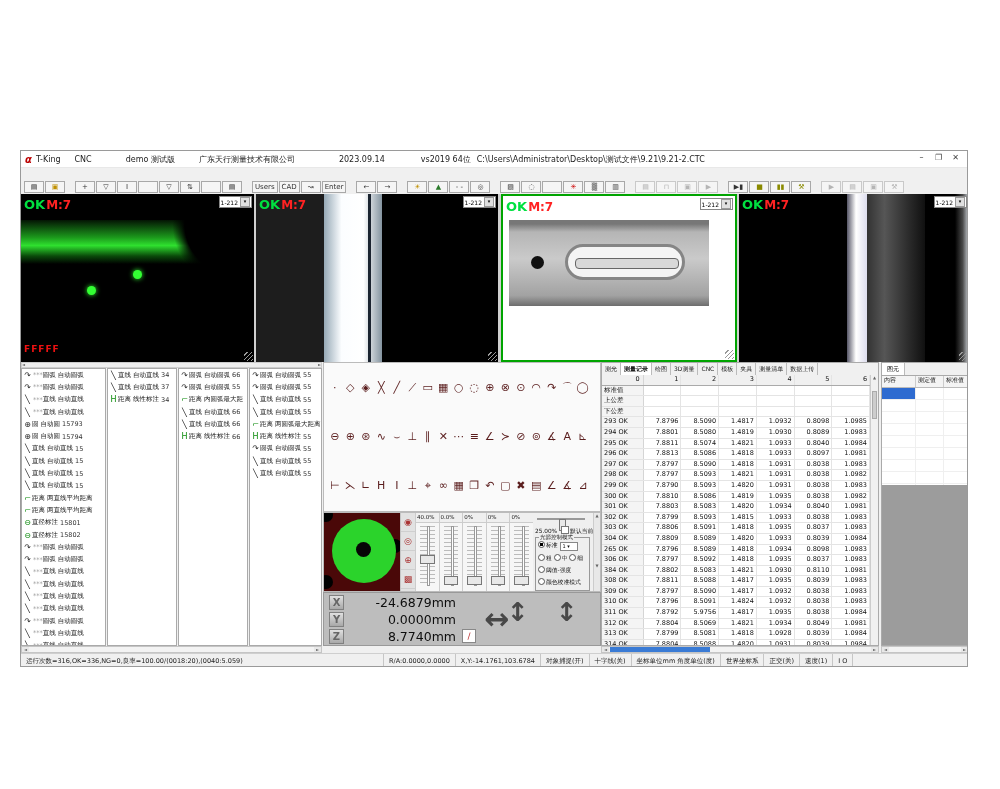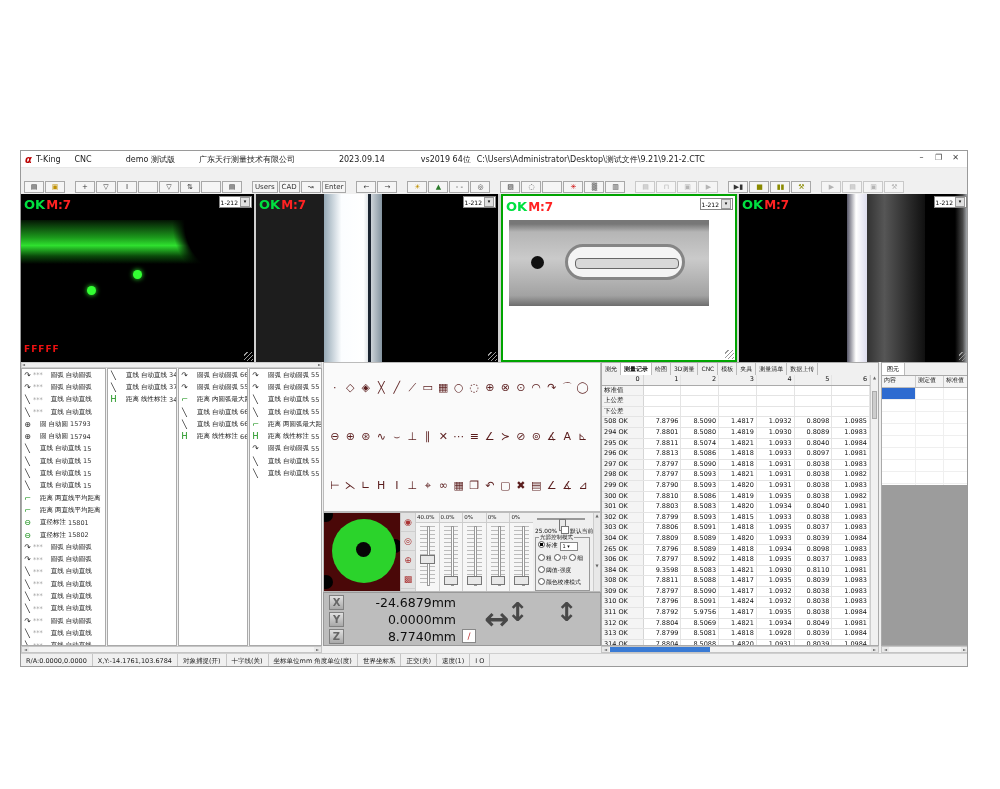--- a/index.html
+++ b/index.html
@@ -74,21 +74,21 @@
   
   .main{position:absolute;left:0;top:211px;width:948px;height:284px;background:#f0f0f0}
   .listscroll{position:absolute;left:0;top:0;width:301px;height:6px;background:#eee;border:1px solid #ccc;
               box-sizing:border-box;font-size:4px;line-height:4px;color:#666;display:flex;justify-content:space-between}
   .lpanel{position:absolute;top:6px;height:278px;background:#fff;border:1px solid #aaa;box-sizing:border-box;overflow:hidden}
   .lrow{display:flex;align-items:center;height:12.3px;font-size:6.5px;color:#111;padding-left:1px;
         white-space:nowrap;overflow:hidden}
   .lrow .ic{width:9px;font-size:8px;text-align:center;flex:none}
   .icg{color:#0a8a0a}.icb{color:#222}
   .lrow .pre{color:#999;margin-left:1px}
-  .lrow .nm{margin-left:8px}.lrow .tp{margin-left:2px}.lrow .num{margin-left:2px;color:#333}
+  .lrow .nm{margin-left:0}.lrow .tp{margin-left:2px}.lrow .num{margin-left:2px;color:#333}
 
   
   .toolbox{position:absolute;left:302px;top:0;width:278px;height:150px;background:#fafafa;
            border:1px solid #bbb;box-sizing:border-box}
   .txrow{display:flex;align-items:center;height:49px;padding-left:3px}
   .txbtn{width:15.5px;height:16px;font-size:11px;line-height:16px;text-align:center;color:#5a1d1d;flex:none}
 
   
   .lightpanel{position:absolute;left:302px;top:150px;width:278px;height:80px;background:#efefef;
               border:1px solid #bbb;box-sizing:border-box}
@@ -746,21 +746,21 @@
             <div class="trow">
               <div class="tc0">下公差</div>
               <div class="tcn"></div>
               <div class="tcn"></div>
               <div class="tcn"></div>
               <div class="tcn"></div>
               <div class="tcn"></div>
               <div class="tcn"></div>
             </div>
             <div class="trow">
-              <div class="tc0">508  OK</div>
+              <div class="tc0">293  OK</div>
               <div class="tcn">7.8796</div>
               <div class="tcn">8.5090</div>
               <div class="tcn">1.4817</div>
               <div class="tcn">1.0932</div>
               <div class="tcn">0.8098</div>
               <div class="tcn">1.0985</div>
             </div>
             <div class="trow">
               <div class="tc0">294  OK</div>
               <div class="tcn">7.8801</div>
@@ -873,21 +873,21 @@
               <div class="tc0">306  OK</div>
               <div class="tcn">7.8797</div>
               <div class="tcn">8.5092</div>
               <div class="tcn">1.4818</div>
               <div class="tcn">1.0935</div>
               <div class="tcn">0.8037</div>
               <div class="tcn">1.0983</div>
             </div>
             <div class="trow">
               <div class="tc0">384  OK</div>
-              <div class="tcn">9.3598</div>
+              <div class="tcn">7.8802</div>
               <div class="tcn">8.5083</div>
               <div class="tcn">1.4821</div>
               <div class="tcn">1.0930</div>
               <div class="tcn">0.8110</div>
               <div class="tcn">1.0981</div>
             </div>
             <div class="trow">
               <div class="tc0">308  OK</div>
               <div class="tcn">7.8811</div>
               <div class="tcn">8.5088</div>
@@ -1022,20 +1022,21 @@
         <div class="hthumb2" style="left:8px;width:100px"></div>
         <div class="harrow" style="right:0">►</div>
       </div>
       <div class="hstrip" style="left:860px;width:88px;top:284px">
         <div class="harrow" style="left:0">◄</div>
         <div class="harrow" style="right:0">►</div>
       </div>
     </div>
 
     <div class="statusbar" id="statusbar">
+        <div class="sseg" style="min-width: 352px;">运行次数=316,OK=336,NG=0,良率=100.00/(0018:20),(0040:5.059)</div>
         <div class="sseg">R/A:0.0000,0.0000</div>
         <div class="sseg">X,Y:-14.1761,103.6784</div>
         <div class="sseg">对象捕捉(开)</div>
         <div class="sseg">十字线(关)</div>
         <div class="sseg">坐标单位mm 角度单位(度)</div>
         <div class="sseg">世界坐标系</div>
         <div class="sseg">正交(关)</div>
         <div class="sseg">速度(1)</div>
         <div class="sseg">I O</div>
       </div>

